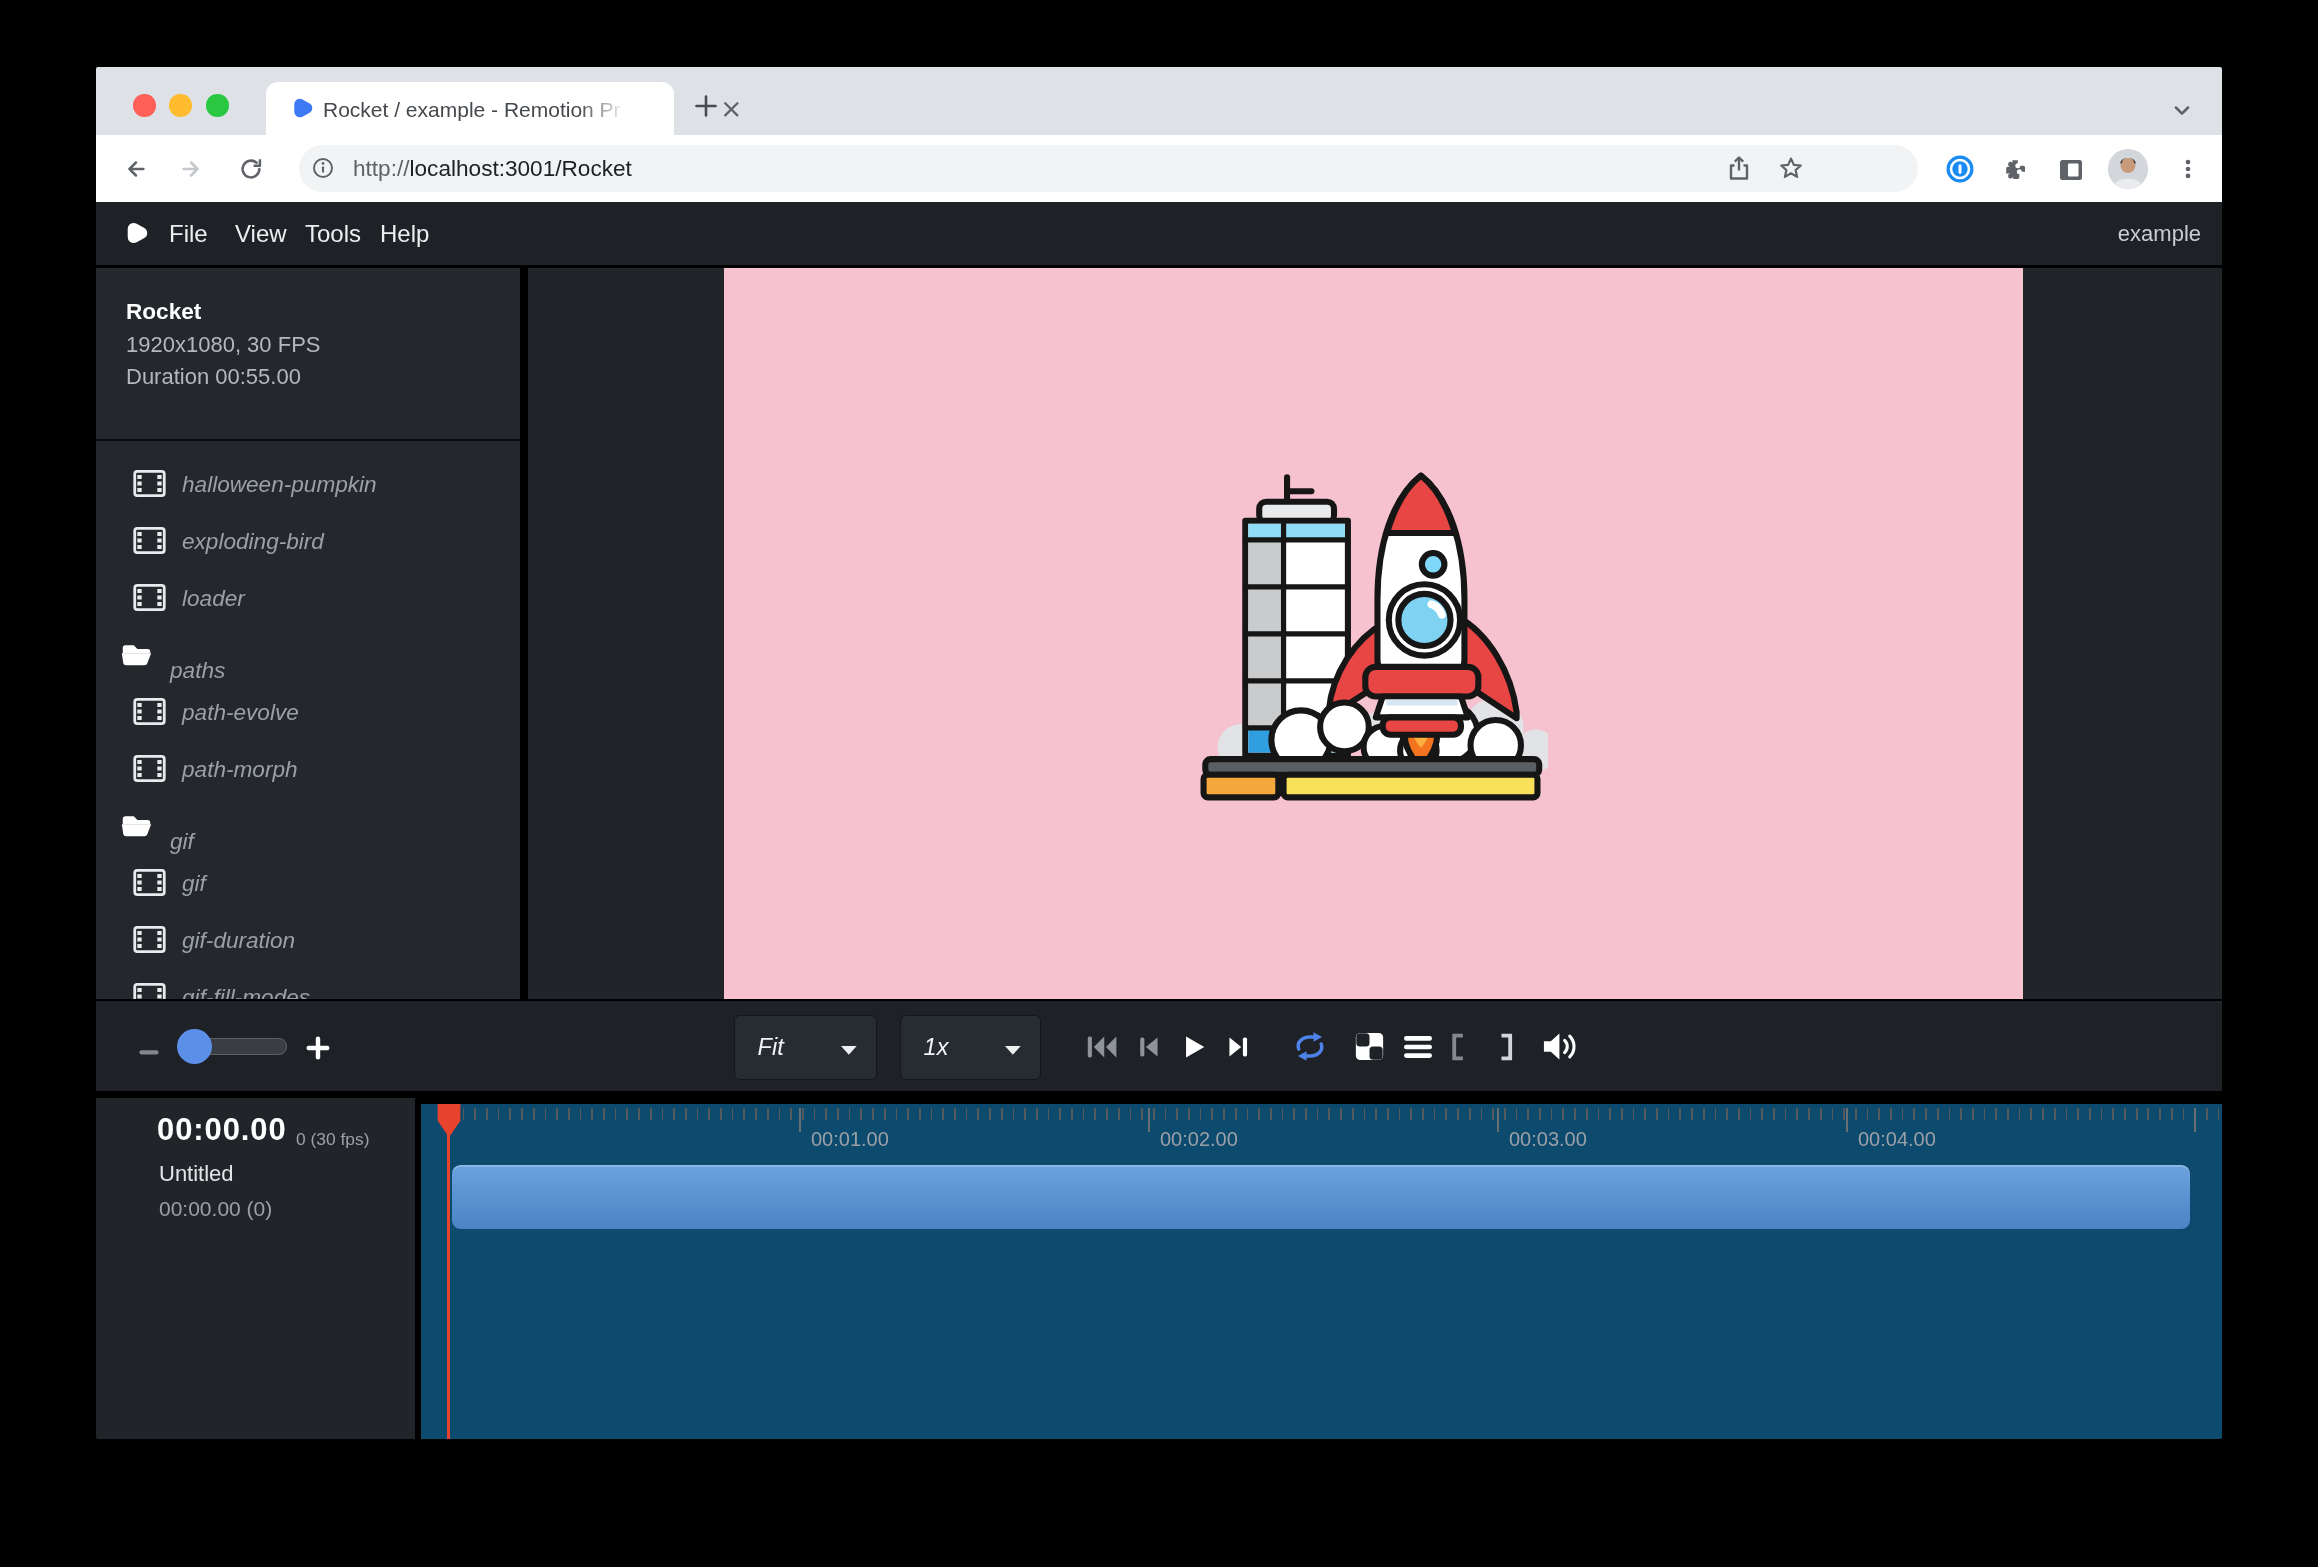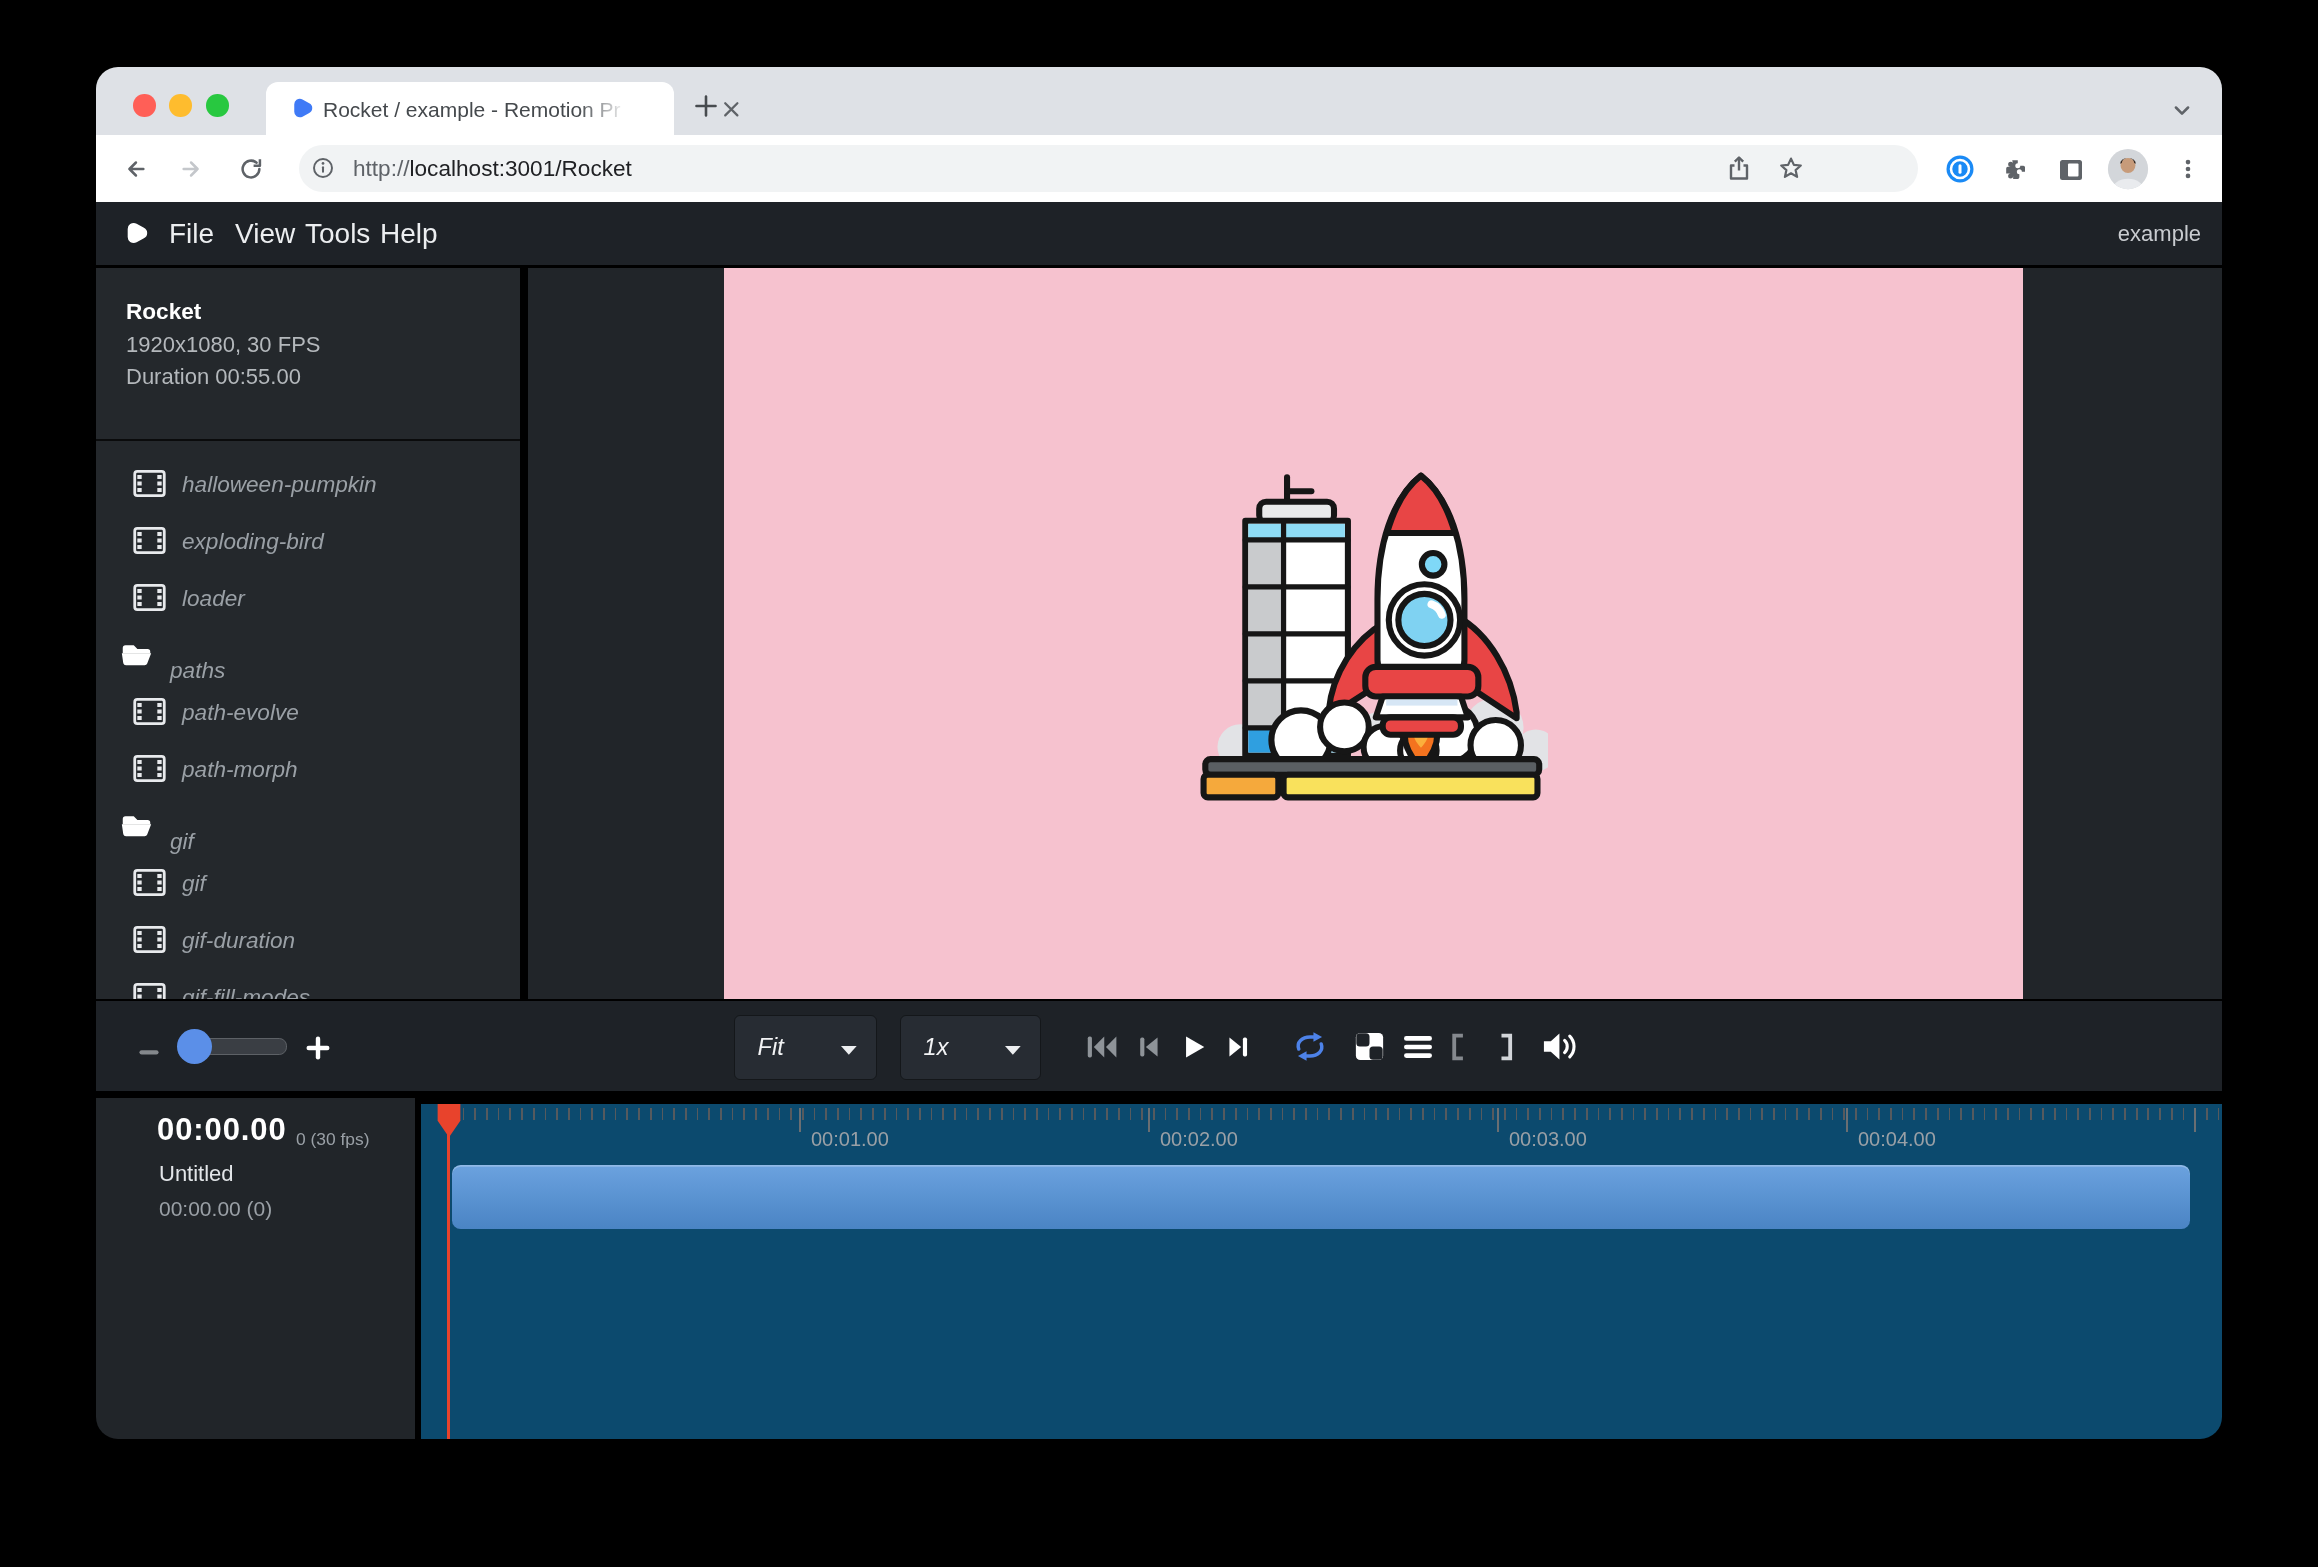--- a/index.html
+++ b/index.html
@@ -1,18 +1,18 @@
 <!DOCTYPE html>
 <html style="font-size:14px"><head>
 <meta charset="utf-8">
 <style>
   html,body{margin:0;padding:0;background:#000;}
   .stage{position:relative;width:2319px;height:1567px;background:#000;overflow:hidden;
          font-family:"Liberation Sans",sans-serif;-webkit-font-smoothing:antialiased;}
-  .window{position:absolute;left:96px;top:67px;width:2126px;height:1372px;border-radius:22px;
+  .window{position:absolute;left:96px;top:67px;width:2126px;height:1372px;border-radius:2px;
           overflow:hidden;background:#000;}
   
   .tabstrip{position:absolute;left:0;top:0;width:100%;height:68px;background:#dee1e6;}
   .light{position:absolute;top:27px;width:22.6px;height:22.6px;border-radius:50%;}
   .light.red{left:37px;background:#ff5f57;} .light.yellow{left:73px;background:#febc2e;}
   .light.green{left:110px;background:#28c840;}
   .tab{position:absolute;left:170px;top:15px;width:408px;height:53px;background:#fff;
        border-radius:12px 12px 0 0;}
   .tab-favicon{position:absolute;left:22.6px;top:14px;}
   .tab-title{position:absolute;left:57px;top:15.7px;width:304px;font-size:21px;color:#45494d;
@@ -27,21 +27,21 @@
   .navico{position:absolute;top:21px;}
   .pill{position:absolute;left:203px;top:9.6px;width:1619px;height:47px;border-radius:23.5px;background:#f1f3f4;}
   .pill .info{position:absolute;left:12px;top:11.3px;}
   .urltext{position:absolute;left:54px;top:11.3px;font-size:22.6px;white-space:nowrap;}
   .urltext .scheme{color:#5f6368;} .urltext .host{color:#202124;}
   .pill .share{position:absolute;left:1426px;top:9.6px;}
   .pill .star{position:absolute;left:1478px;top:10.4px;}
   
   .menubar{position:absolute;left:0;top:135px;width:100%;height:63px;background:#1e2227;}
   .menulogo{position:absolute;left:26px;top:18px;}
-  .menuitem{position:absolute;top:0;height:63px;line-height:63px;font-size:28px;color:#eceef0;}
+  .menuitem{position:absolute;top:0;height:63px;line-height:63px;font-size:24px;color:#eceef0;}
   .mi-file{left:73px;}.mi-view{left:139px;}.mi-tools{left:209px;}.mi-help{left:284px;}
   .menu-right{position:absolute;right:21px;top:0;height:63px;line-height:63px;font-size:22px;color:#c9ccd0;}
   
   .content{position:absolute;left:0;top:201px;width:100%;height:731px;background:#000;}
   .sidebar{position:absolute;left:0;top:0;width:424px;height:100%;background:#24282c;overflow:hidden;}
   .comp-title{position:absolute;left:30px;top:31px;font-size:22.6px;font-weight:bold;color:#fff;}
   .comp-dims{position:absolute;left:30px;top:64px;font-size:22px;color:#b4b8bc;}
   .comp-dur{position:absolute;left:30px;top:96px;font-size:22px;color:#b4b8bc;}
   .side-divider{position:absolute;left:0;top:171px;width:100%;height:1.7px;background:#0a0b0c;}
   .complist{position:absolute;left:0;top:173px;width:100%;font-style:italic;}

